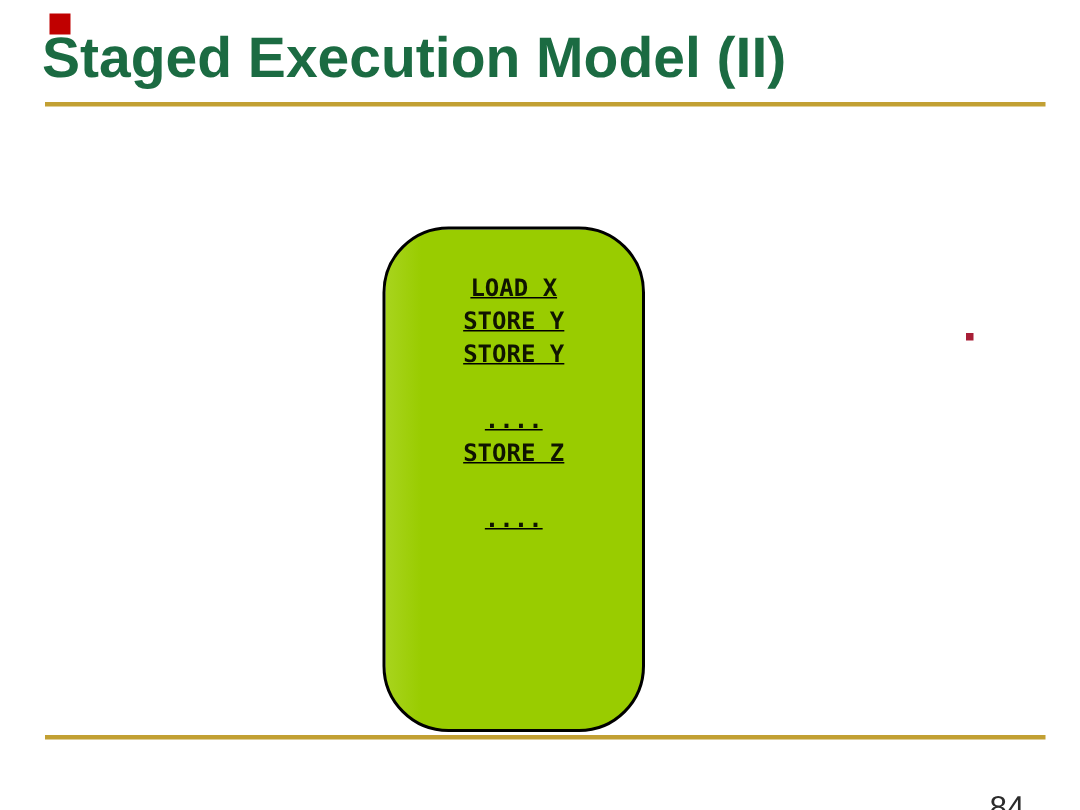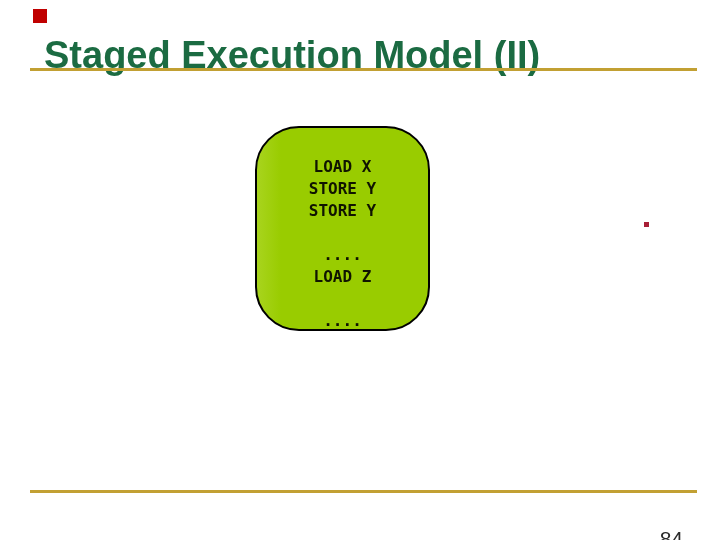--- a/index.html
+++ b/index.html
@@ -27,45 +27,46 @@
   }
   .corner-square{
     position:absolute;
     left:33px;top:9px;
     width:14px;height:14px;
     background:var(--corner-red);
   }
   .slide-title{
     position:absolute;
     left:28px;top:18px;
-    margin:16px;
+    margin:0;
     font-size:38px;
     font-weight:bold;
     letter-spacing:0px;
     color:var(--title-color);
     white-space:nowrap;
   }
   .rule{
     position:absolute;
     left:30px;
     width:667px;height:3px;
     background:var(--rule-color);
   }
   .rule-top{top:68px;}
   .rule-bottom{top:490px;}
   .code-box{
     position:absolute;
-    left:255px;top:126px;
-    width:175px;height:205px;
+    left:255px;top:151px;
+    width:175px;height:337px;
     box-sizing:border-box;
     background:linear-gradient(90deg,var(--box-fill-light) 0%,var(--box-fill) 14%,var(--box-fill) 100%);
     border:2px solid var(--box-border);
     border-radius:44px;
     padding-top:28px;
     text-align:center;
+    text-decoration:underline;
   }
   .code-line{
     display:block;
     height:22px;
     line-height:22px;
     font-family:"DejaVu Sans Mono",monospace;
     font-size:16px;
     font-weight:bold;
     color:var(--code-color);
     white-space:pre;
@@ -93,21 +94,21 @@
   <h1 class="slide-title">Staged Execution Model (II)</h1>
 
   <div class="rule rule-top"></div>
 
   <div class="code-box">
     <span class="code-line">LOAD X</span>
     <span class="code-line">STORE Y</span>
     <span class="code-line">STORE Y</span>
     <span class="code-line"></span>
     <span class="code-line">....</span>
-    <span class="code-line">LOAD Z</span>
+    <span class="code-line">STORE Z</span>
     <span class="code-line"></span>
     <span class="code-line">....</span>
   </div>
 
   <div class="red-dot"></div>
 
   <div class="rule rule-bottom"></div>
 
   <div class="page-number">84</div>
 

